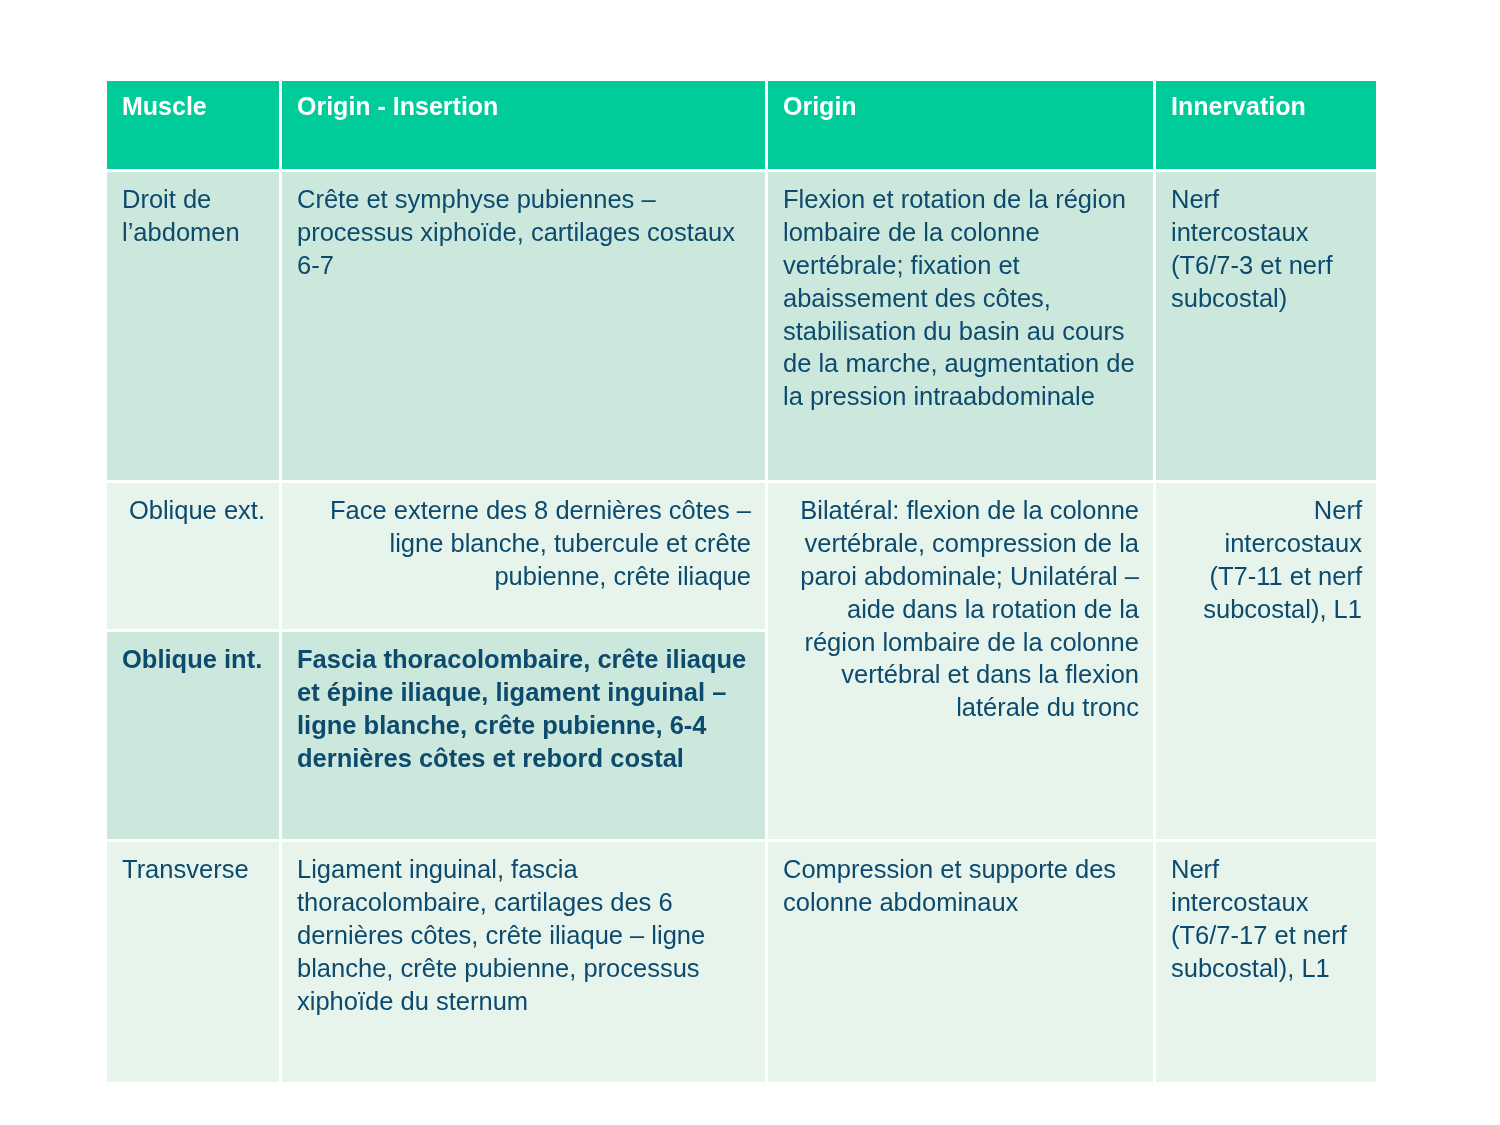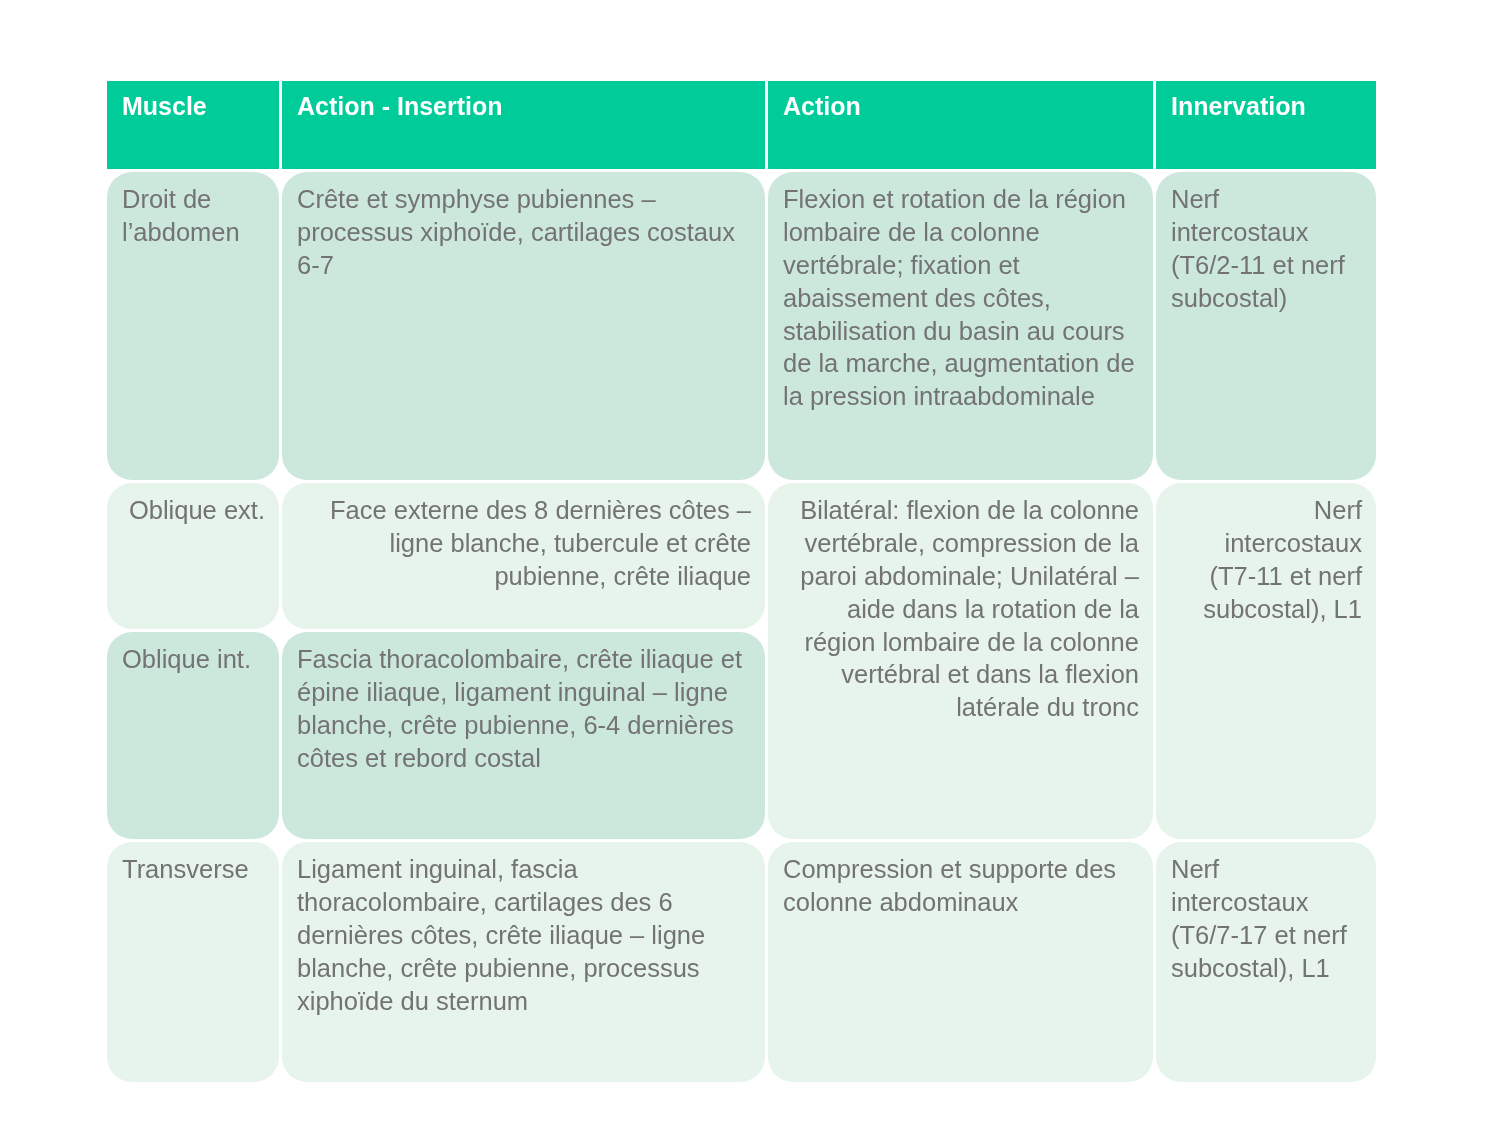--- a/index.html
+++ b/index.html
@@ -45,39 +45,38 @@
     background: #00CC99;
     color: #ffffff;
     font-weight: bold;
     font-size: 25px;
     line-height: 1.18;
     height: 66px;
     padding-top: 14px;
   }
   
   tbody td {
-    color: #737373;
+    color: #0c4a6e;
     font-size: 25.5px;
     line-height: 1.29;
     font-weight: normal;
-    border-radius: 25px;
   }
   td.shade-dark { background: #CCE8DC; }
   td.shade-light { background: #E6F4EC; }
 
   
   col.c-muscle      { width: 172px; }
   col.c-origin      { width: 483px; }
   col.c-action      { width: 385px; }
   col.c-innervation { width: 220px; }
 
   
   tr.row-rectus td      { height: 286px; }
   tr.row-obl-ext td     { height: 124px; text-align: right; }
-  tr.row-obl-int td     { height: 185px; }
+  tr.row-obl-int td     { height: 185px; font-weight: bold; }
   tr.row-transverse td  { height: 218px; }
 
   tbody td.merged {
     vertical-align: top;
   }
 </style>
 </head>
 <body>
 
 <div class="slide">
@@ -87,33 +86,33 @@
       <colgroup>
         <col class="c-muscle">
         <col class="c-origin">
         <col class="c-action">
         <col class="c-innervation">
       </colgroup>
 
       <thead>
         <tr>
           <th>Muscle</th>
-          <th>Action - Insertion</th>
-          <th>Action</th>
+          <th>Origin - Insertion</th>
+          <th>Origin</th>
           <th>Innervation</th>
         </tr>
       </thead>
 
       <tbody>
 
         <tr class="row-rectus">
           <td class="shade-dark">Droit de l’abdomen</td>
           <td class="shade-dark">Crête et symphyse pubiennes – processus xiphoïde, cartilages costaux 6-7</td>
           <td class="shade-dark">Flexion et rotation de la région lombaire de la colonne vertébrale; fixation et abaissement des côtes, stabilisation du basin au cours de la marche, augmentation de la pression intraabdominale</td>
-          <td class="shade-dark">Nerf intercostaux (T6/2-11 et nerf subcostal)</td>
+          <td class="shade-dark">Nerf intercostaux (T6/7-3 et nerf subcostal)</td>
         </tr>
 
         <tr class="row-obl-ext">
           <td class="shade-light">Oblique ext.</td>
           <td class="shade-light">Face externe  des 8 dernières côtes – ligne blanche, tubercule et crête pubienne, crête iliaque</td>
           <td class="shade-light merged" rowspan="2">Bilatéral: flexion de la colonne vertébrale, compression de la paroi abdominale; Unilatéral – aide dans la rotation de la région lombaire de la colonne vertébral et dans la flexion latérale du tronc</td>
           <td class="shade-light merged" rowspan="2">Nerf intercostaux (T7-11 et nerf subcostal), L1</td>
         </tr>
 
         <tr class="row-obl-int">

